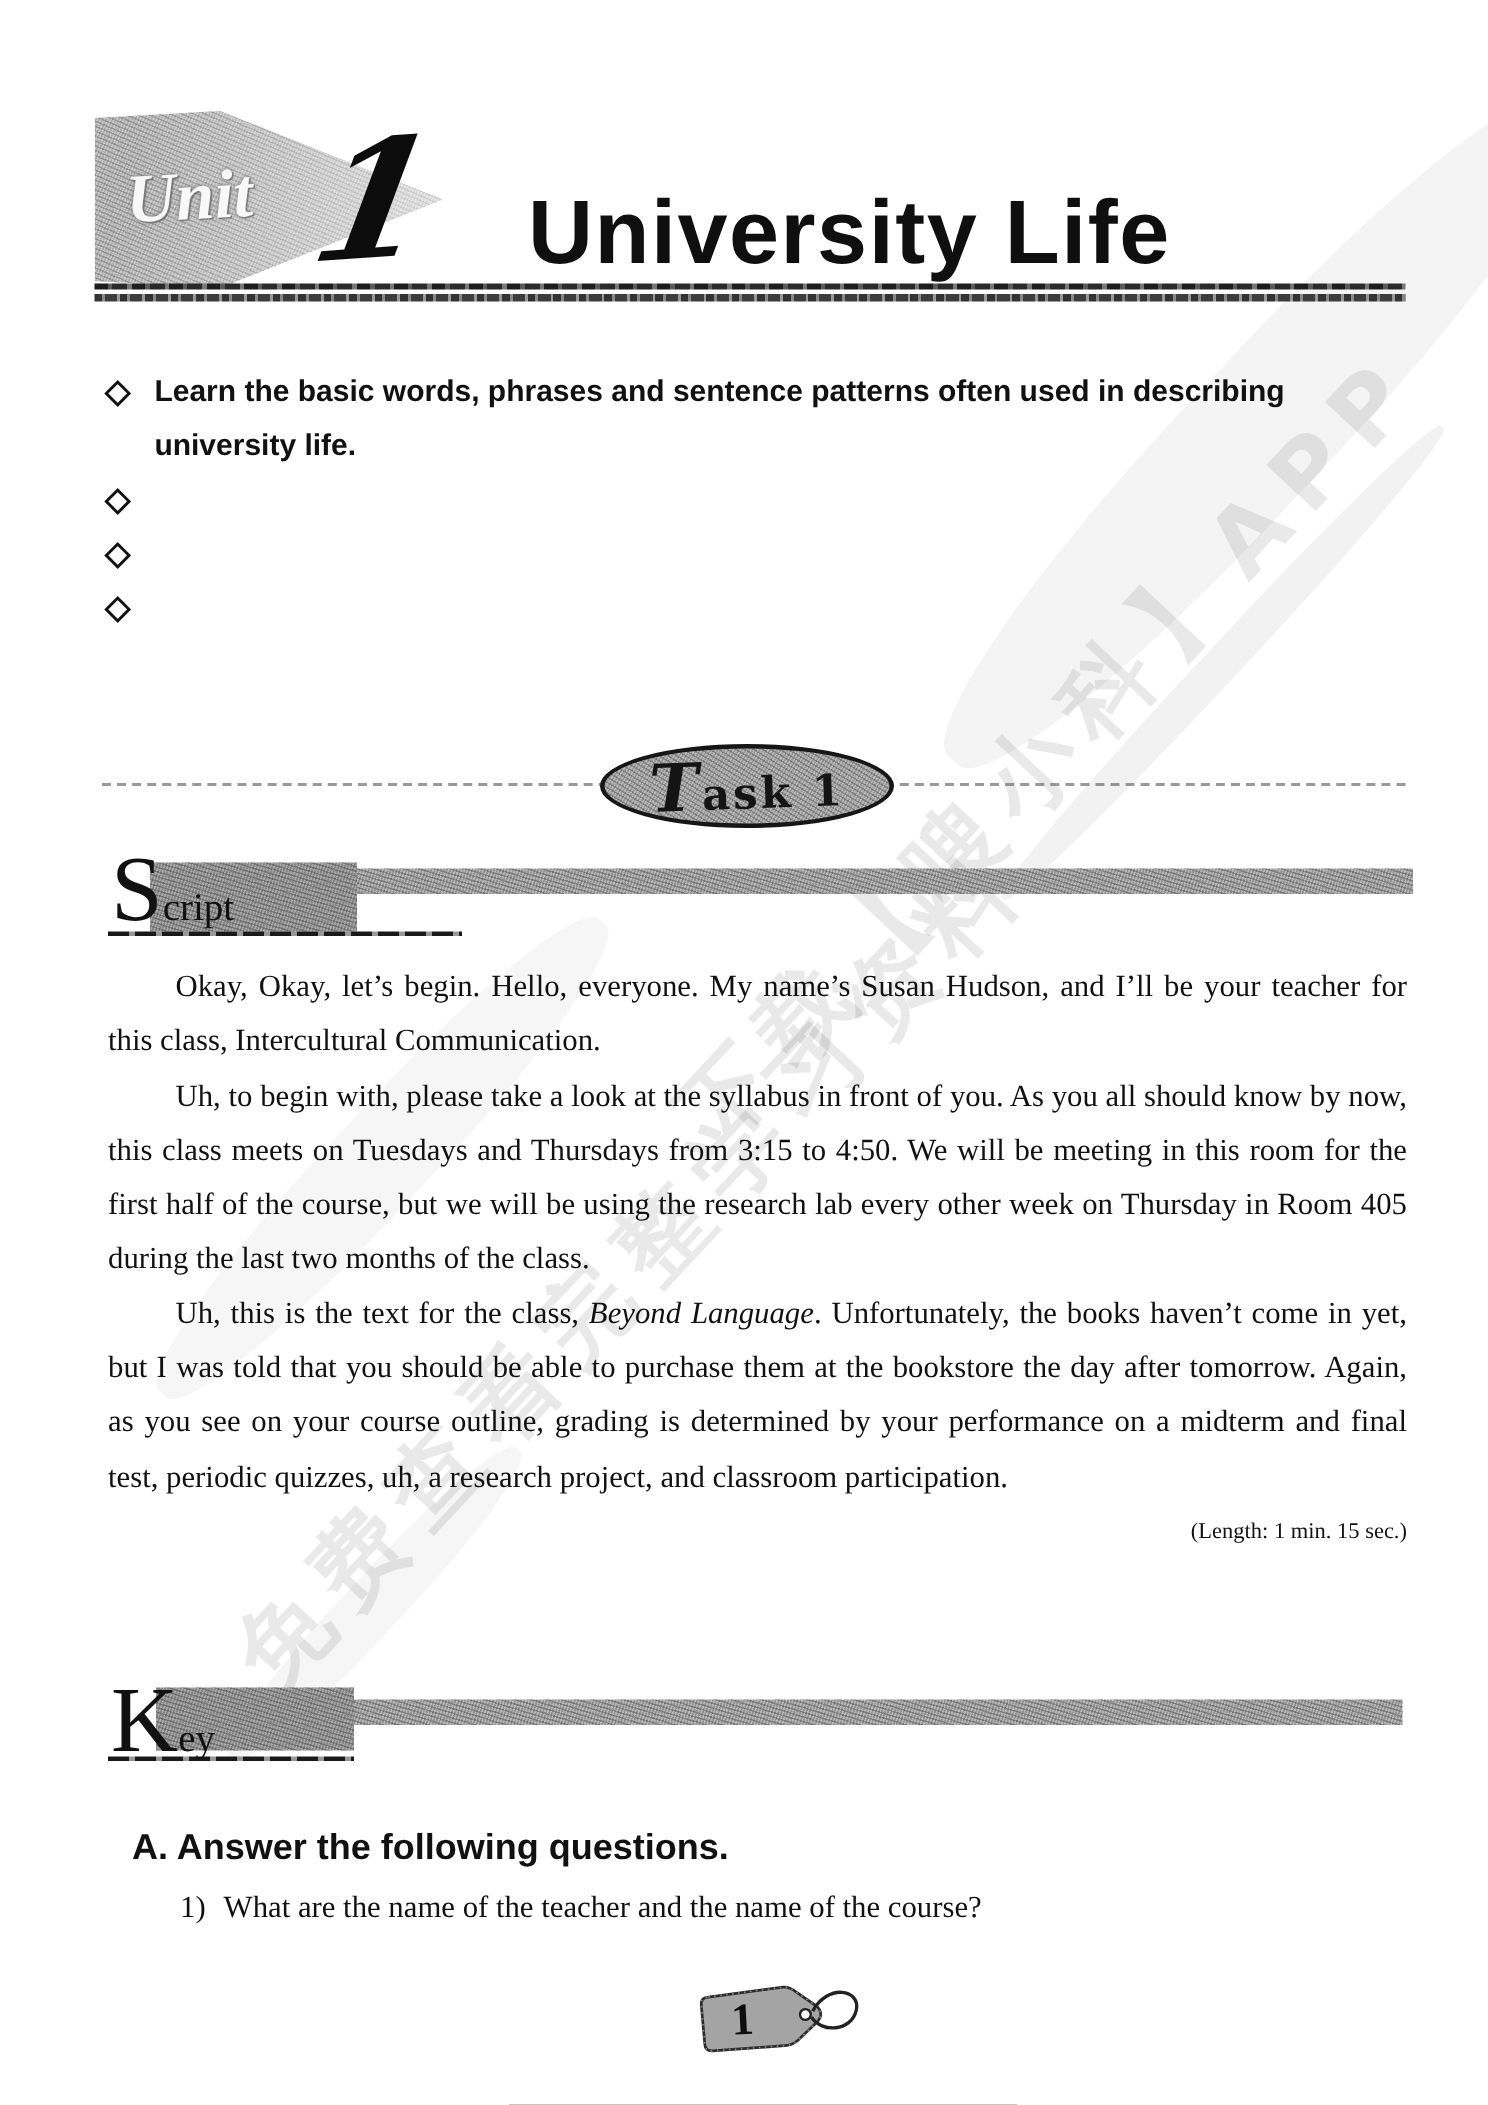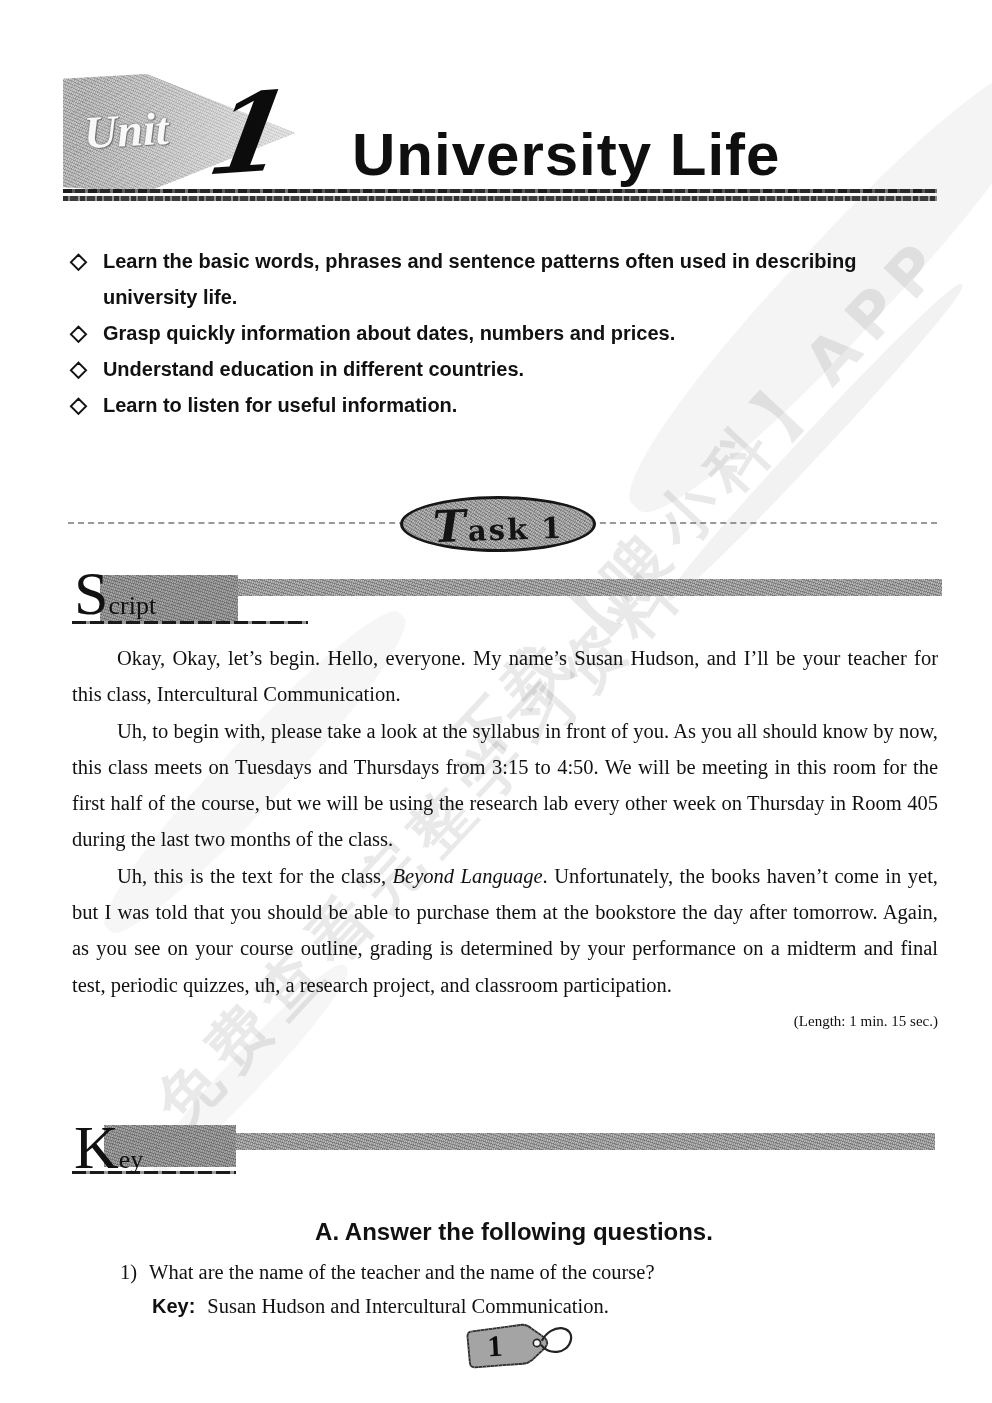--- a/index.html
+++ b/index.html
@@ -106,21 +106,21 @@
   
   .script-body {
     position:absolute; left:72px; top:640px; width:866px; z-index:1;
     font-size:20.5px; line-height:36.3px; text-align:justify;
   }
   .script-body p { margin:0; text-indent:45px; }
   .length-note { text-align:right; text-indent:0 !important; font-size:15px; }
 
   
   .exercise-a { position:absolute; left:88px; top:1218px; width:852px; z-index:1; }
-  .exercise-a-heading { margin:0; font-family:"Liberation Sans", sans-serif; font-weight:bold; font-size:24px;text-align:center; }
+  .exercise-a-heading { margin:0; font-family:"Liberation Sans", sans-serif; font-weight:bold; font-size:24px; }
   .question-line { display:flex; gap:12px; margin:15px 0 0 32px; font-size:20.5px; }
   .answer-line { display:flex; gap:12px; margin:11px 0 0 64px; font-size:20.5px; align-items:baseline; }
   .answer-label { font-family:"Liberation Sans", sans-serif; font-weight:bold; font-size:20px; }
 
   
   .page-tag { position:absolute; left:463px; top:1318px; }
 </style>
 </head>
 <body>
 
@@ -143,29 +143,26 @@
       <div class="r2"></div>
   </div>
 
   <div class="objectives">
     <div class="objective-item">
       <span class="bullet">◇</span>
       <span class="obj-text">Learn the basic words, phrases and sentence patterns often used in describing university life.</span>
     </div>
     <div class="objective-item">
       <span class="bullet">◇</span>
-      <span class="obj-text">Grasp quickly information about dates, numbers and prices.</span>
-    </div>
-    <div class="objective-item">
-      <span class="bullet">◇</span>
-      <span class="obj-text">Understand education in different countries.</span>
-    </div>
-    <div class="objective-item">
-      <span class="bullet">◇</span>
-      <span class="obj-text">Learn to listen for useful information.</span>
+    </div>
+    <div class="objective-item">
+      <span class="bullet">◇</span>
+    </div>
+    <div class="objective-item">
+      <span class="bullet">◇</span>
     </div>
   </div>
 
   <div class="task-row">
     <div class="task-dashes"></div>
     <div class="task-oval">
       <span class="task-label">Task 1</span>
     </div>
   </div>
 
@@ -188,24 +185,20 @@
     <div class="bar-dark"></div>
     <div class="heading-text"><span class="heading-initial">K</span><span class="heading-rest">ey</span></div>
     <div class="heading-underline"></div>
   </div>
 
   <div class="exercise-a">
     <h3 class="exercise-a-heading">A. Answer the following questions.</h3>
     <div class="question-line">
       <span>1)</span>
       <span>What are the name of the teacher and the name of the course?</span>
-    </div>
-    <div class="answer-line">
-      <span class="answer-label">Key:</span>
-      <span>Susan Hudson and Intercultural Communication.</span>
     </div>
   </div>
 
   <svg class="page-tag" width="118" height="54" viewBox="0 0 118 54">
     <g transform="rotate(-3 55 27)">
       <path d="M10 11 L60 7 Q65 7 69 11 L82 21 Q85 24 84 28 L82 31 L68 43 Q64 46 59 46 L11 47 Q6 47 6 42 L5 16 Q5 11 10 11 Z" fill="#a4a4a4" stroke="#2b2b2b" stroke-width="1.8"></path>
       <path d="M10 11 L60 7 Q65 7 69 11 L82 21 Q85 24 84 28 L82 31 L68 43 Q64 46 59 46 L11 47 Q6 47 6 42 L5 16 Q5 11 10 11 Z" fill="none" stroke="rgba(255,255,255,.5)" stroke-width="1" stroke-dasharray="1 3"></path>
       <circle cx="74" cy="26" r="3.6" fill="#f6f6f6" stroke="#222" stroke-width="1.6"></circle>
       <path d="M79 24 C 90 6, 112 11, 108 25 C 104 39, 84 39, 78 28" fill="none" stroke="#222" stroke-width="2.2"></path>
       <text x="32" y="37" text-anchor="middle" font-family="Liberation Serif, serif" font-weight="bold" font-size="30" fill="#0d0d0d">1</text>

